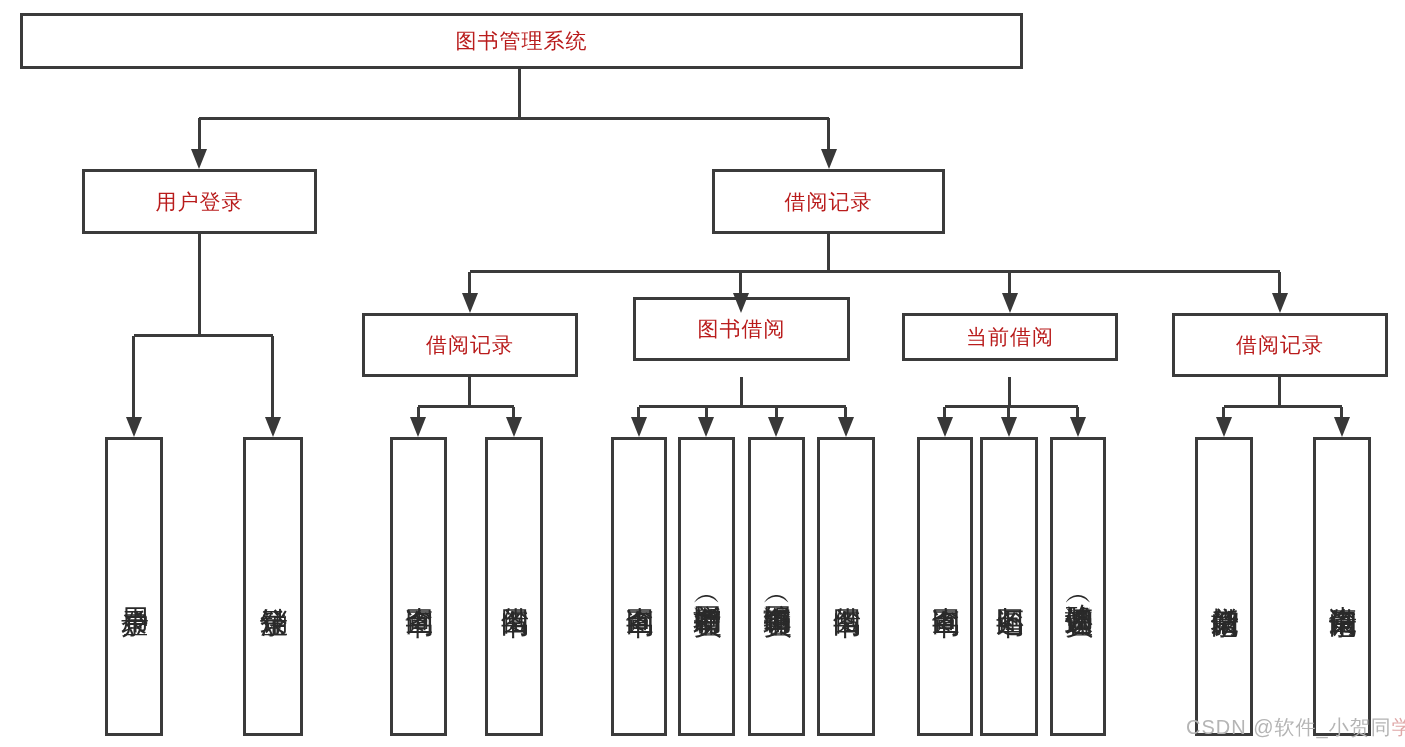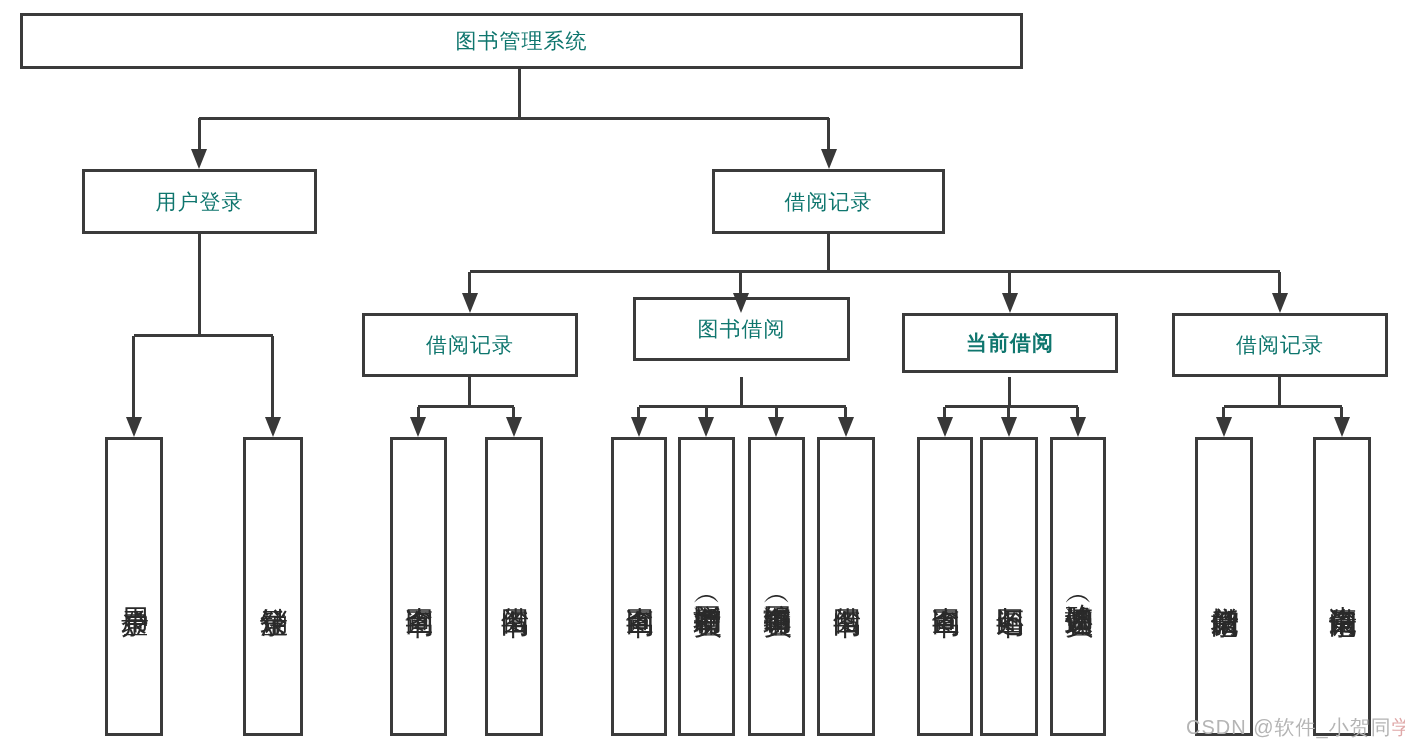--- a/index.html
+++ b/index.html
@@ -22,21 +22,21 @@
     background: #ffffff;
     display: flex;
     align-items: center;
     justify-content: center;
     color: #2a2a2a;
   }
   .box .hlabel {
     font-size: 21px;
     letter-spacing: 1px;
     white-space: nowrap;
-    color: #0f766e;
+    color: #b91c1c;
   }
   .box .vlabel {
     writing-mode: vertical-rl;
     text-orientation: mixed;
     font-size: 28px;
     letter-spacing: 1px;
     line-height: 1.1;
     white-space: nowrap;
     color: #2a2a2a;
   }
@@ -86,21 +86,21 @@
   <div class="box" style="left:712px; top:169px; width:233px; height:65px;">
     <span class="hlabel">借阅记录</span>
   </div>
 
   <div class="box" style="left:362px; top:313px; width:216px; height:64px;">
     <span class="hlabel">借阅记录</span>
   </div>
   <div class="box" style="left:633px; top:297px; width:217px; height:64px;">
     <span class="hlabel">图书借阅</span>
   </div>
-  <div class="box" style="left:902px; top:313px; width:216px; height:60px;font-weight:bold;">
+  <div class="box" style="left:902px; top:313px; width:216px; height:48px;">
     <span class="hlabel">当前借阅</span>
   </div>
   <div class="box" style="left:1172px; top:313px; width:216px; height:64px;">
     <span class="hlabel">借阅记录</span>
   </div>
 
   <div class="box" style="left:105px; top:437px; width:58px; height:299px;">
     <span class="vlabel">用户登录</span>
   </div>
   <div class="box" style="left:243px; top:437px; width:60px; height:299px;">

